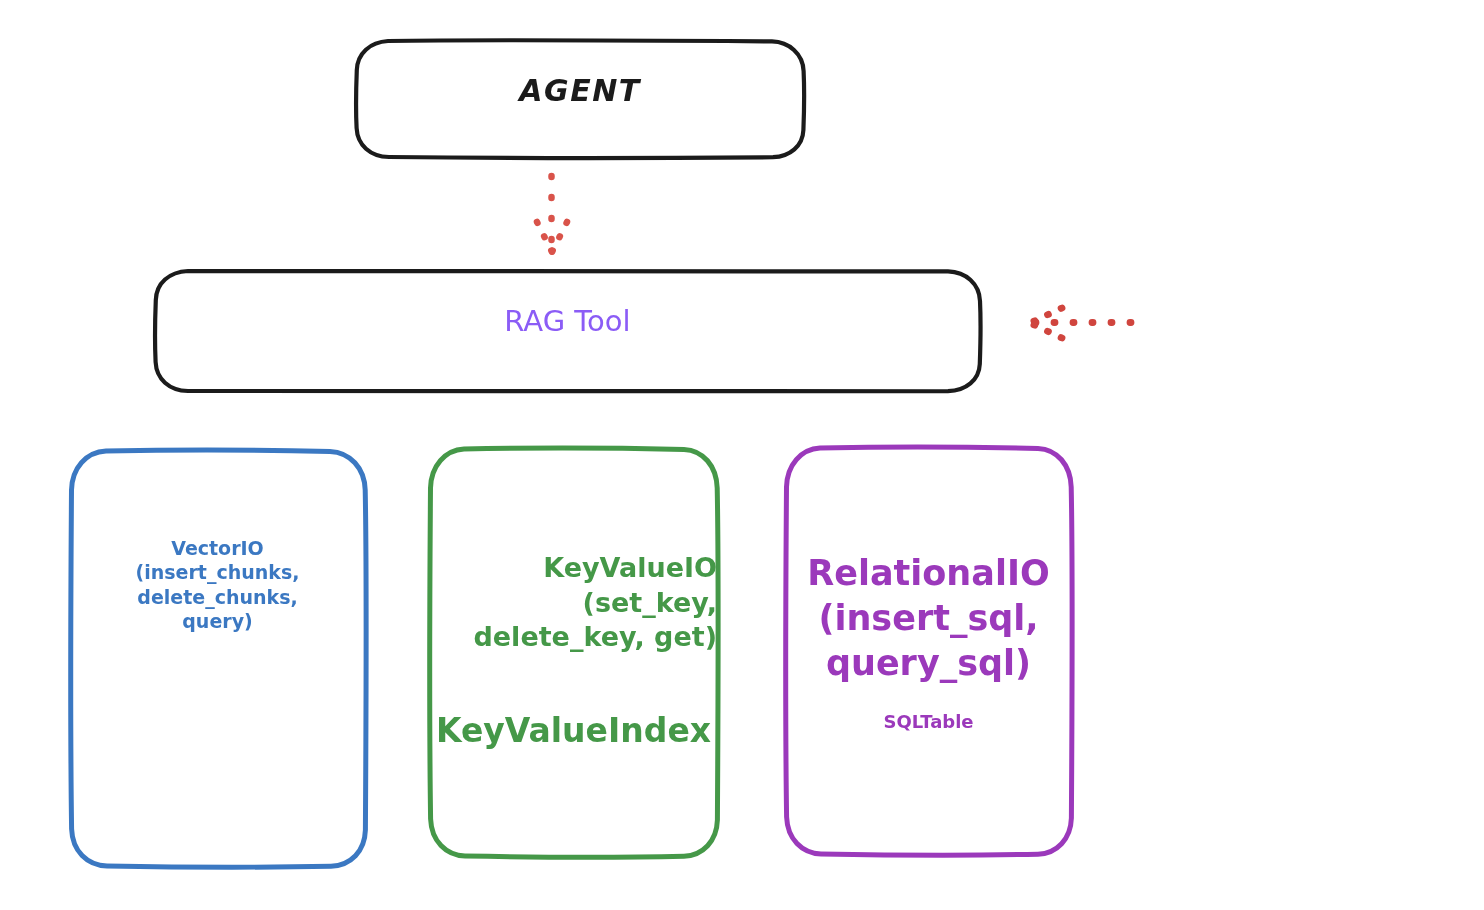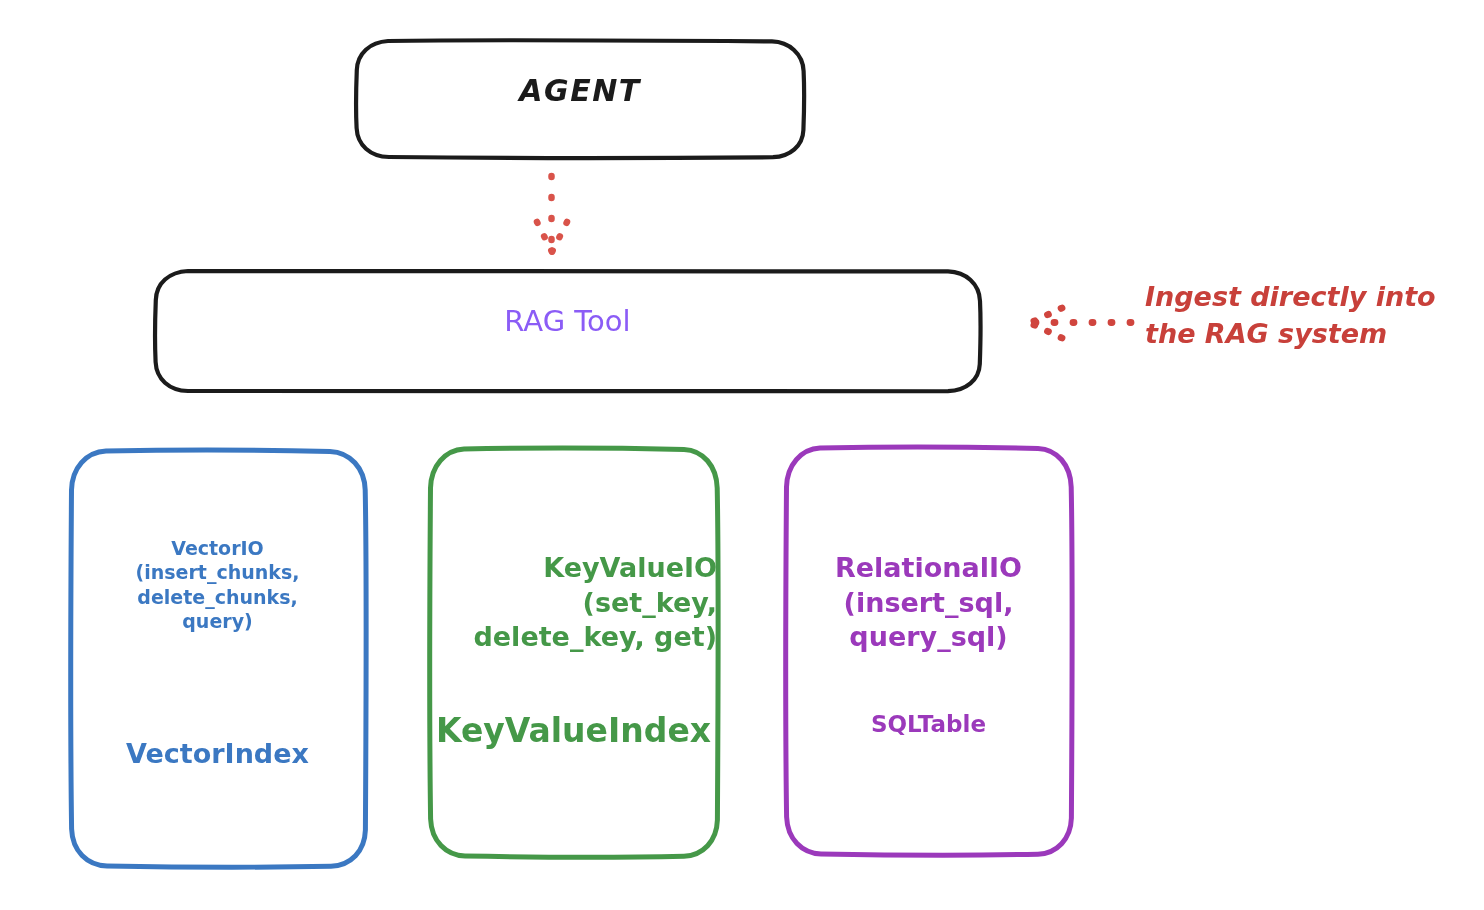--- a/index.html
+++ b/index.html
@@ -84,29 +84,29 @@
     top: 710px;
     width: 287px;
     font-size: 33px;
     font-weight: 700;
     color: #459848;
   }
   .label-rel {
     left: 787px;
     top: 551px;
     width: 283px;
-    font-size: 27px;
+    font-size: 35px;
     font-weight: 700;
     color: #9b39bb;
   }
   .label-sql {
     left: 787px;
     top: 710px;
     width: 283px;
-    font-size: 23px;
+    font-size: 18px;
     font-weight: 700;
     color: #9b39bb;
   }
   .annotation-text {
     position: absolute;
     left: 1145px;
     top: 278px;
     width: 330px;
     font-family: "DejaVu Sans", sans-serif;
     font-size: 27px;
@@ -197,30 +197,27 @@
 
   <div class="node-label label-agent">AGENT</div>
 
   <div class="node-label label-ragtool">RAG Tool</div>
 
   <div class="node-label label-vector">VectorIO
 (insert_chunks,
 delete_chunks,
 query)</div>
 
-  <div class="node-label label-vector-index">VectorIndex</div>
 
   <div class="node-label label-kv">KeyValueIO
 (set_key,
 delete_key, get)</div>
 
   <div class="node-label label-kv-index">KeyValueIndex</div>
 
   <div class="node-label label-rel">RelationalIO
 (insert_sql,
 query_sql)</div>
 
   <div class="node-label label-sql">SQLTable</div>
 
-  <div class="annotation-text">Ingest directly into
-the RAG system</div>
 
 </div>
 
 </body></html>

